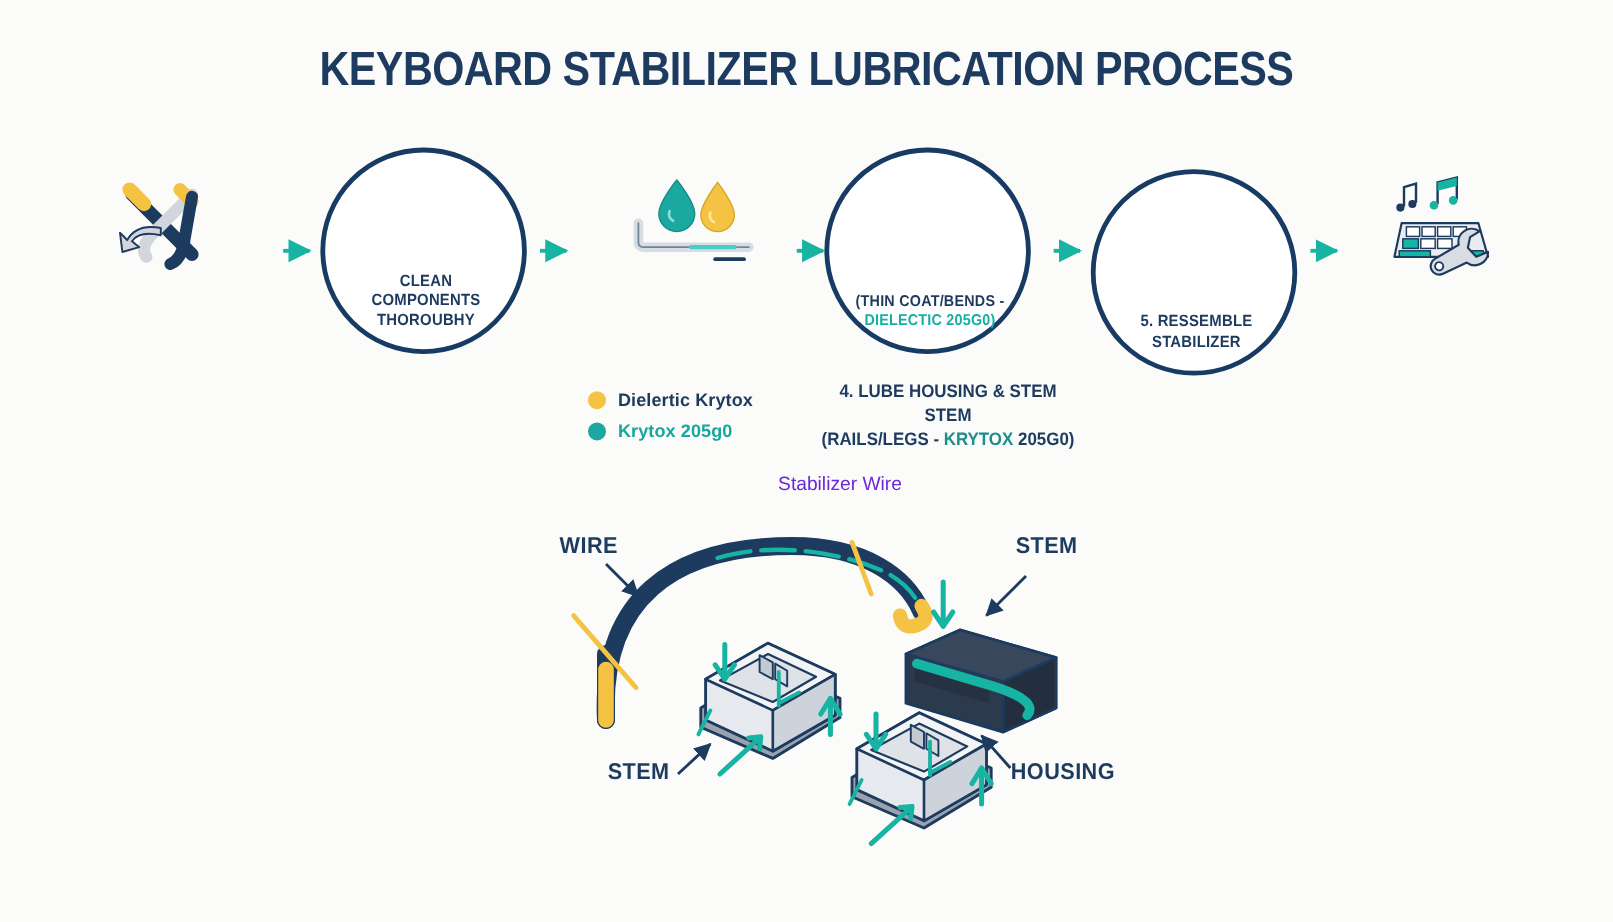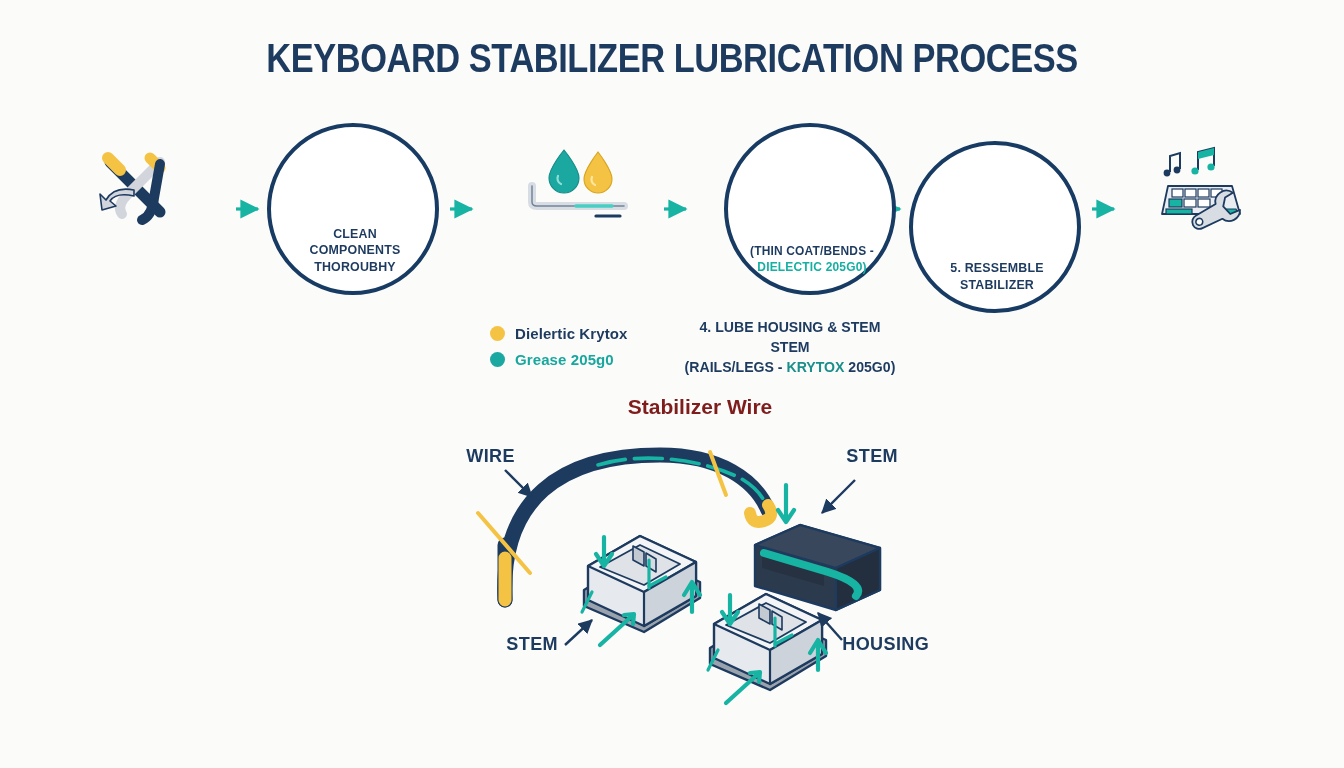--- a/index.html
+++ b/index.html
@@ -57,21 +57,21 @@
     text-align:center;color:#1d3a5f;
     font-size:15px;font-weight:bold;line-height:1.33;
     transform:scaleX(0.94);
   }
   .step4cap .teal{color:#1a8f8c;}
 
   
   .diagram{position:absolute;left:400px;top:395px;width:600px;height:340px;}
   .diag-title{
     position:absolute;left:170px;top:0;width:260px;text-align:center;
-    font-size:21px;font-weight:bold;color:#7f1d1d;
+    font-size:16px;font-weight:normal;color:#6d28d9;
   }
   .dlabel{
     position:absolute;font-size:19px;font-weight:bold;color:#1d3a5f;
     letter-spacing:0.4px;transform:scaleX(0.95);
   }
   .lbl-wire{left:65px;top:50px;}
   .lbl-stem-top{left:445px;top:50px;}
   .lbl-stem-bot{left:105px;top:238px;}
   .lbl-housing{left:440px;top:238px;}
 
@@ -260,21 +260,21 @@
 
   <div class="circle step2" style="left:267px;top:123px;">
     <div class="clabel">
       <div>CLEAN</div>
       <div>COMPONENTS</div>
       <div>THOROUBHY</div>
     </div>
   </div>
 
 
-  <div class="circle step4" style="left:724px;top:123px;">
+  <div class="circle step4" style="left:687px;top:123px;">
     <div class="clabel">
       <div>(THIN COAT/BENDS -</div>
       <div class="teal">DIELECTIC 205G0)</div>
     </div>
   </div>
 
   <div class="circle step5" style="left:909px;top:141px;">
     <div class="clabel">
       <div>5. RESSEMBLE</div>
       <div>STABILIZER</div>
@@ -282,21 +282,21 @@
   </div>
 
 
   <div class="legend">
     <div class="row">
       <span class="dot" style="background:#f5c344;"></span>
       <span class="txt" style="color:#1d3a5f;">Dielertic Krytox</span>
     </div>
     <div class="row">
       <span class="dot" style="background:#1aa8a0;"></span>
-      <span class="txt" style="color:#17a79e;">Grease 205g0</span>
+      <span class="txt" style="color:#17a79e;">Krytox 205g0</span>
     </div>
   </div>
 
   <div class="step4cap">
     <div>4. LUBE HOUSING &amp; STEM</div>
     <div>STEM</div>
     <div><span>(RAILS/LEGS - </span><span class="teal">KRYTOX</span><span> 205G0)</span></div>
   </div>
 
   <div class="diagram">

